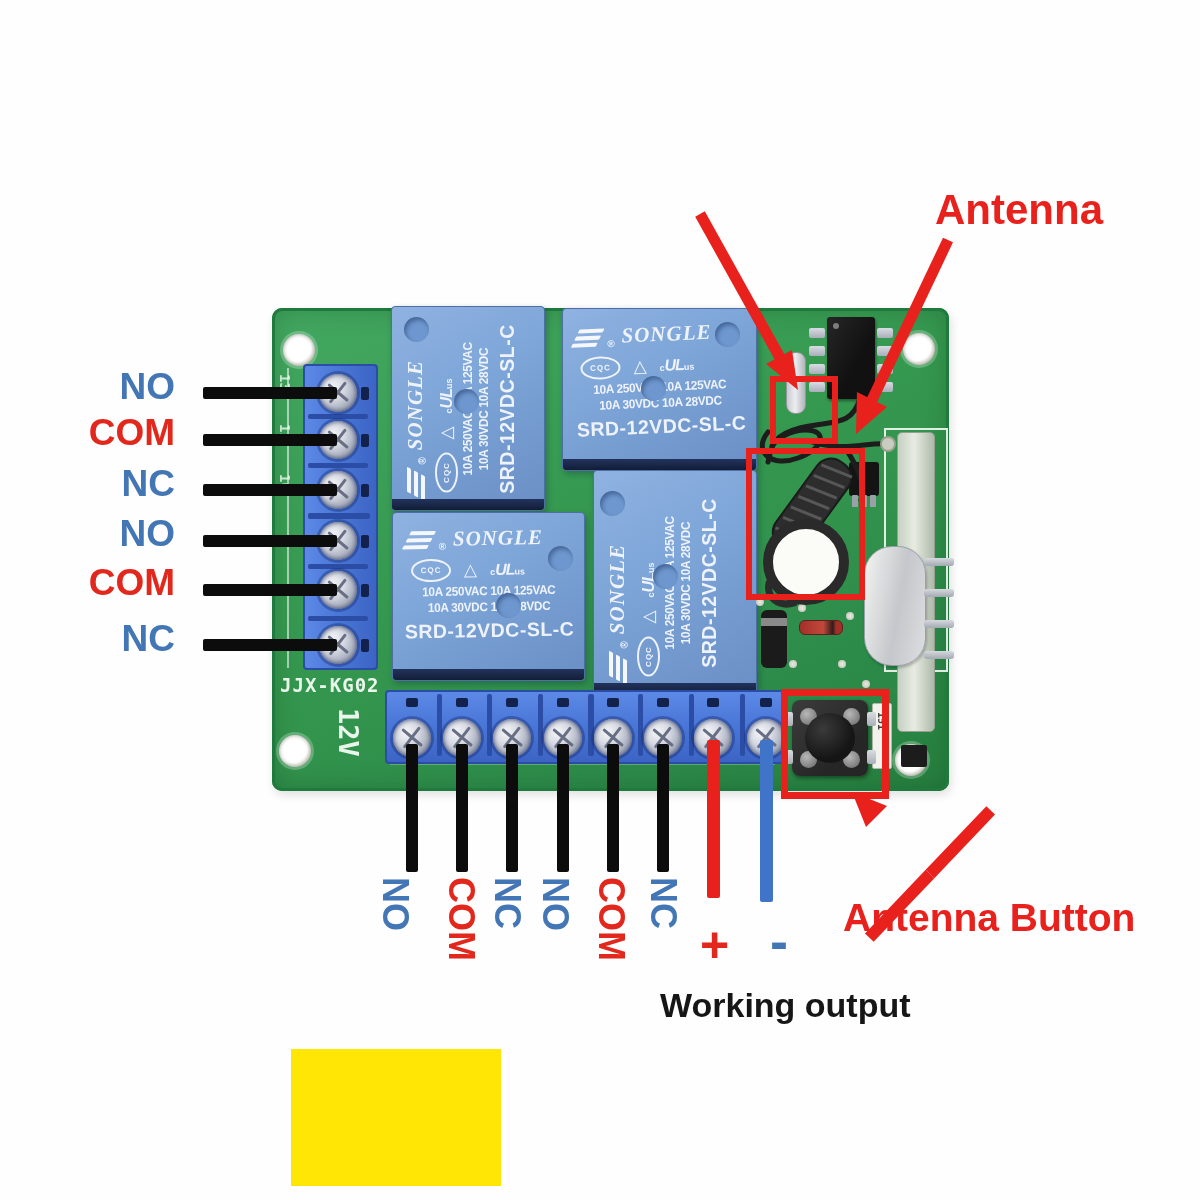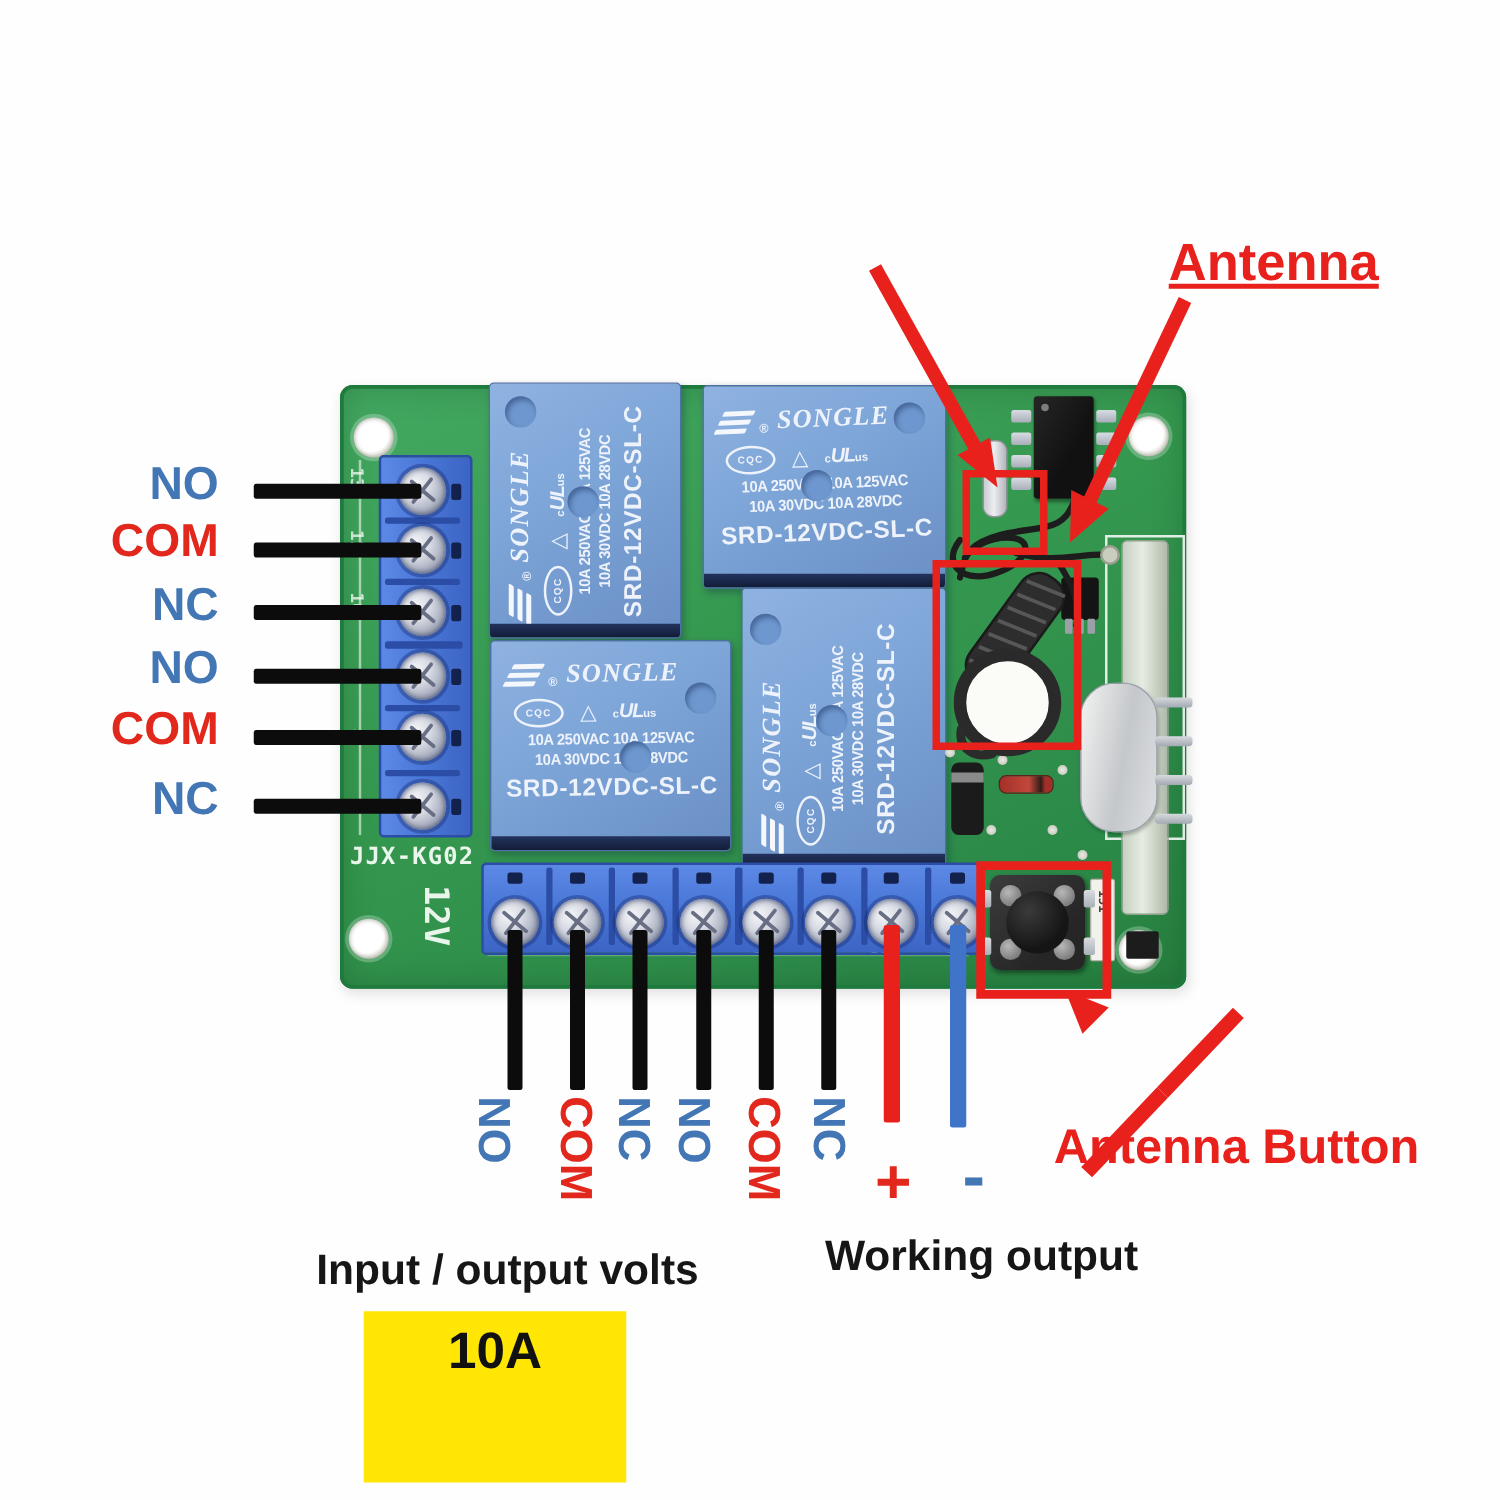--- a/index.html
+++ b/index.html
@@ -393,38 +393,36 @@
         <polygon points="856,434 857,392 887,407"></polygon>
       </g>
       <g>
         <rect x="-6" y="0" width="12" height="88" transform="translate(930,874) rotate(-136.4 0 0) scale(1,-1)"></rect>
         <rect x="-6" y="-88" width="12" height="88" transform="translate(930,874) rotate(43.6 0 0)"></rect>
         <polygon points="852,792 887,806 866,827"></polygon>
       </g>
     </g>
   </svg>
 
-  <div class="lbl red-note" style="left:935px;top:186px;font-size:42px;text-decoration:underline;">Antenna</div>
+  <div class="lbl red-note" style="left:935px;top:186px;font-size:42px;">Antenna</div>
   <div class="lbl red-note" style="left:843px;top:896px;font-size:39px;">Antenna Button</div>
 
   <div class="lbl blue-lab" style="left:55px;top:366px;width:120px;text-align:right;font-size:37px;">NO</div>
   <div class="lbl red-lab" style="left:55px;top:412px;width:120px;text-align:right;font-size:37px;">COM</div>
   <div class="lbl blue-lab" style="left:55px;top:463px;width:120px;text-align:right;font-size:37px;">NC</div>
   <div class="lbl blue-lab" style="left:55px;top:513px;width:120px;text-align:right;font-size:37px;">NO</div>
   <div class="lbl red-lab" style="left:55px;top:562px;width:120px;text-align:right;font-size:37px;">COM</div>
   <div class="lbl blue-lab" style="left:55px;top:618px;width:120px;text-align:right;font-size:37px;">NC</div>
 
   <div class="botlab blue-lab" style="left:416px;top:877px;">NO</div>
   <div class="botlab red-lab" style="left:482px;top:877px;">COM</div>
   <div class="botlab blue-lab" style="left:528px;top:877px;">NC</div>
   <div class="botlab blue-lab" style="left:576px;top:877px;">NO</div>
   <div class="botlab red-lab" style="left:632px;top:877px;">COM</div>
   <div class="botlab blue-lab" style="left:684px;top:877px;">NC</div>
   <div class="lbl red-lab" style="left:700px;top:916px;font-size:50px;">+</div>
   <div class="lbl blue-lab" style="left:770px;top:910px;font-size:54px;">-</div>
 
-  <div class="lbl black-cap" style="left:253px;top:997px;font-size:34px;">Input / output volts</div>
   <div class="ybox" style="left:291px;top:1049px;width:210px;height:137px;">
-    <div style="font-size:41px;margin-top:8px;">10A</div>
   </div>
   <div class="lbl black-cap" style="left:660px;top:986px;font-size:34px;">Working output</div>
 
 </div>
 
 </body></html>

